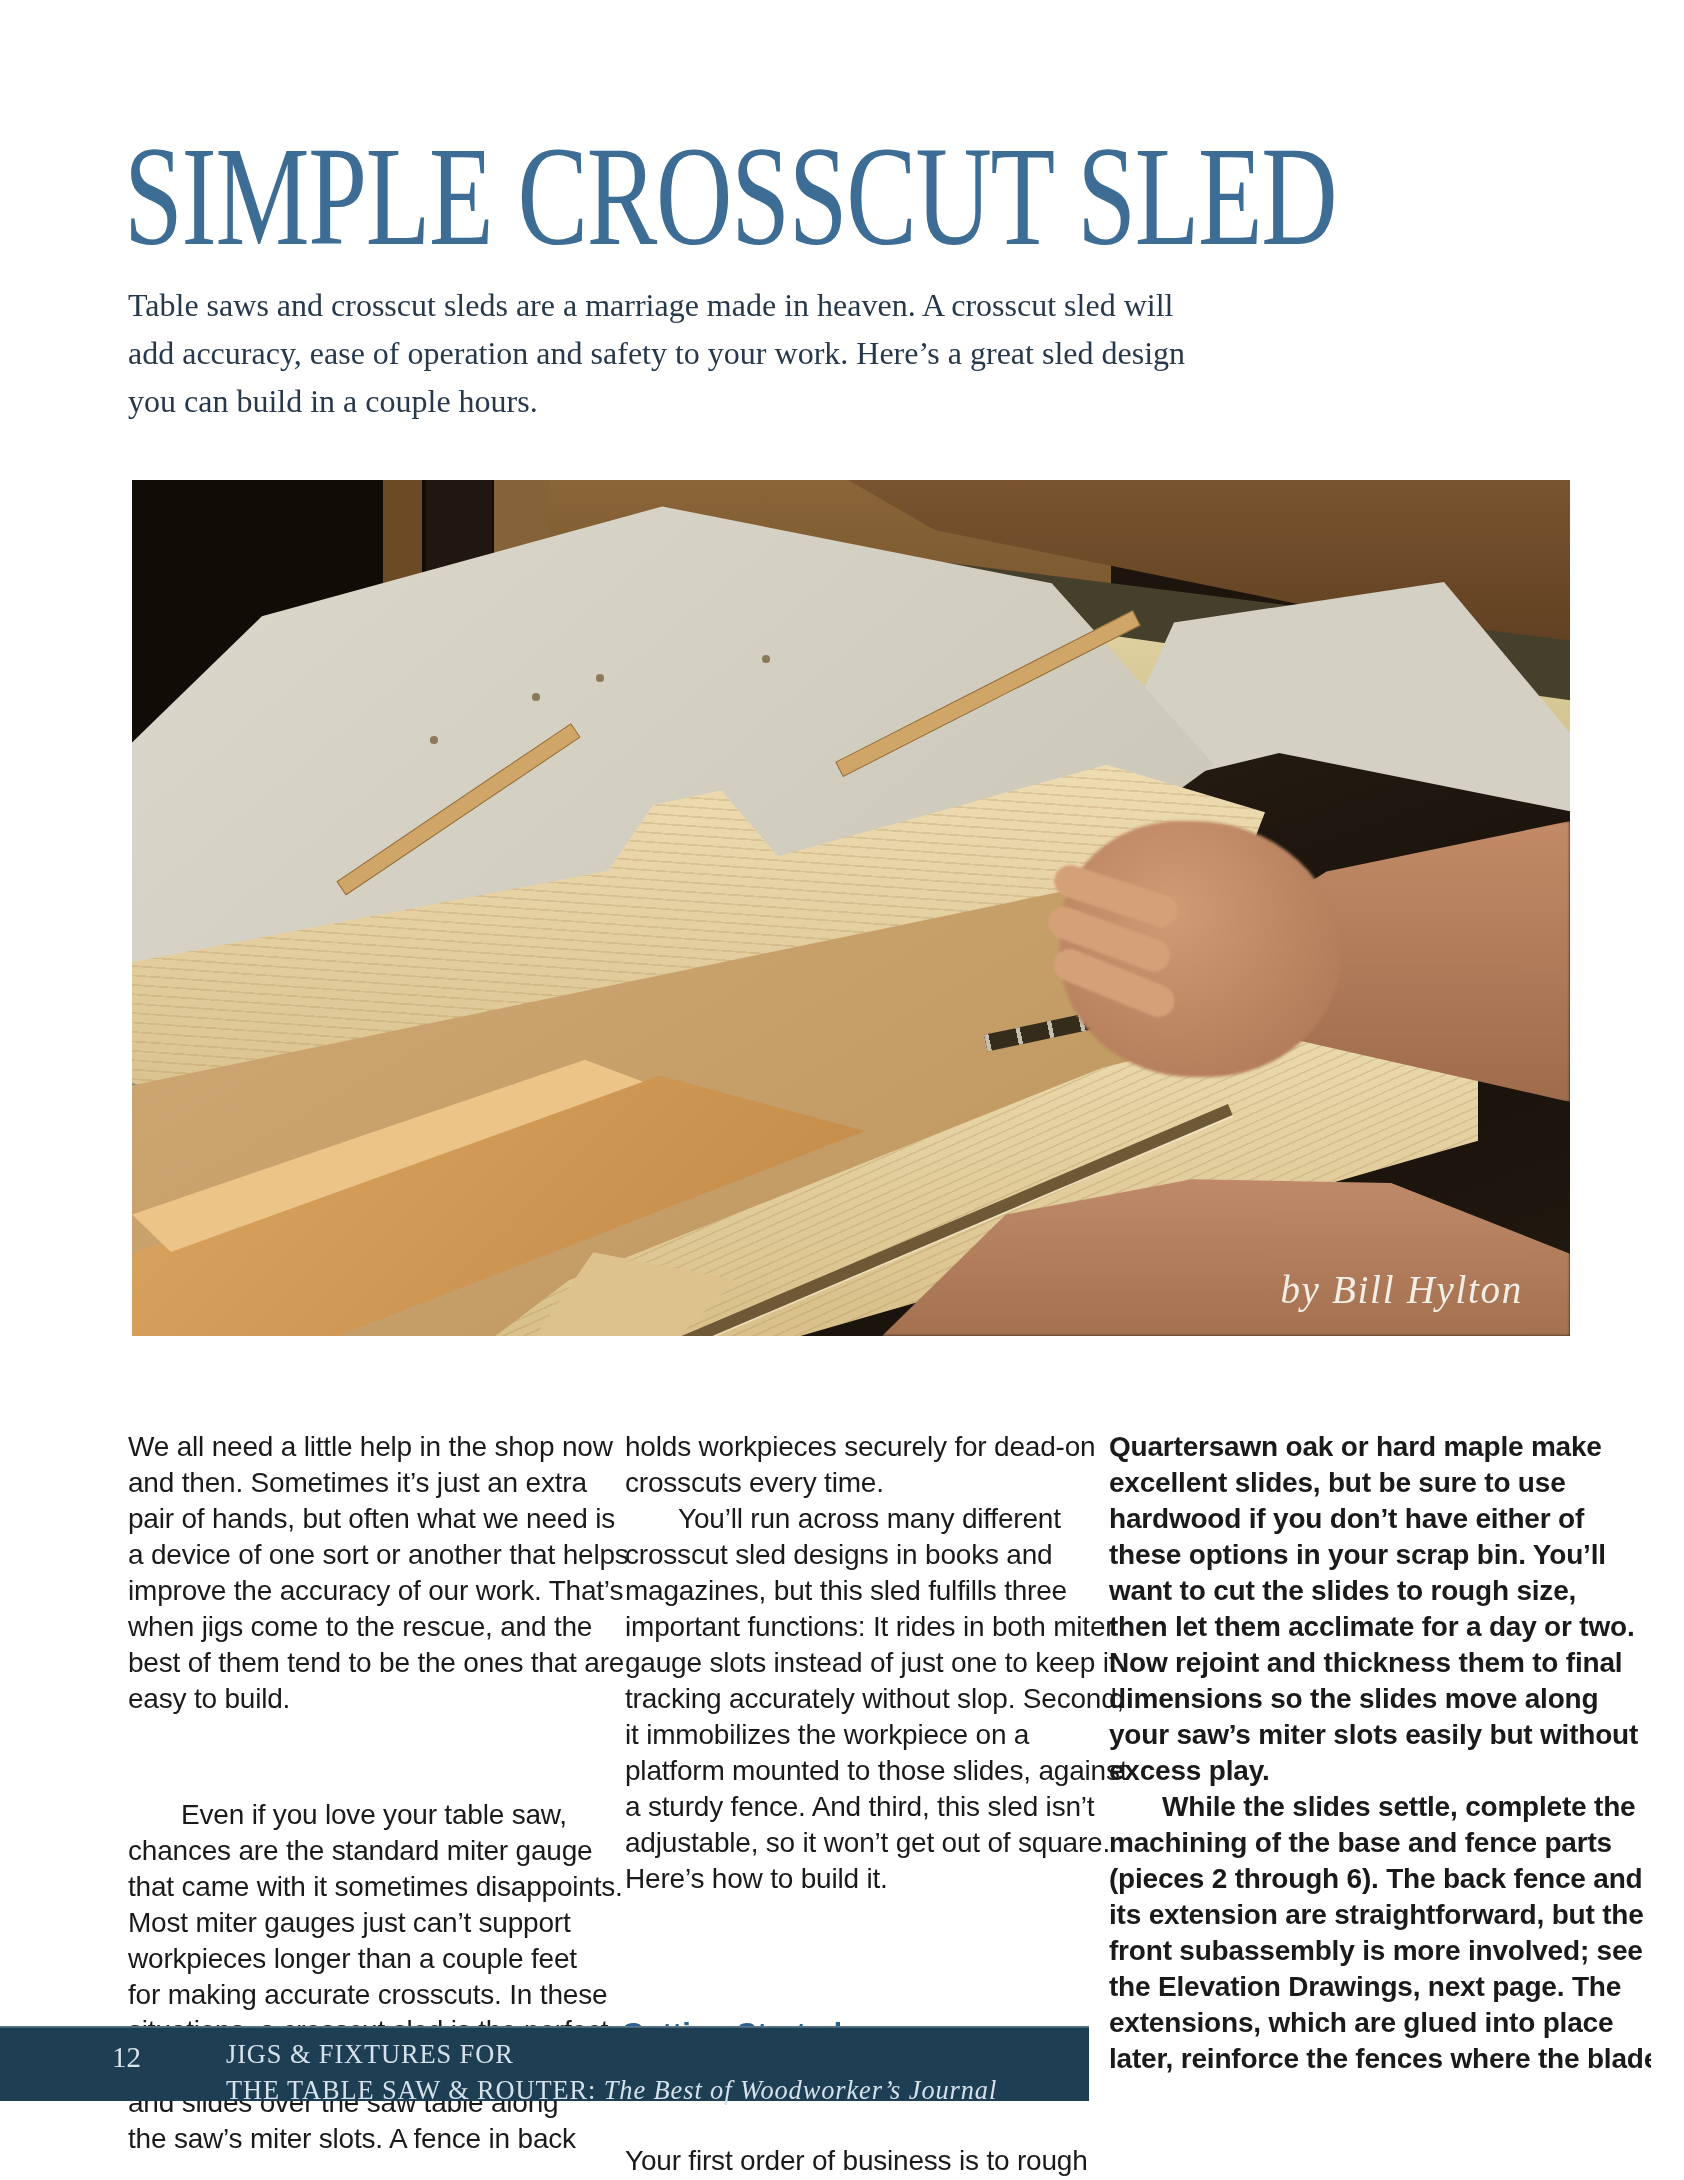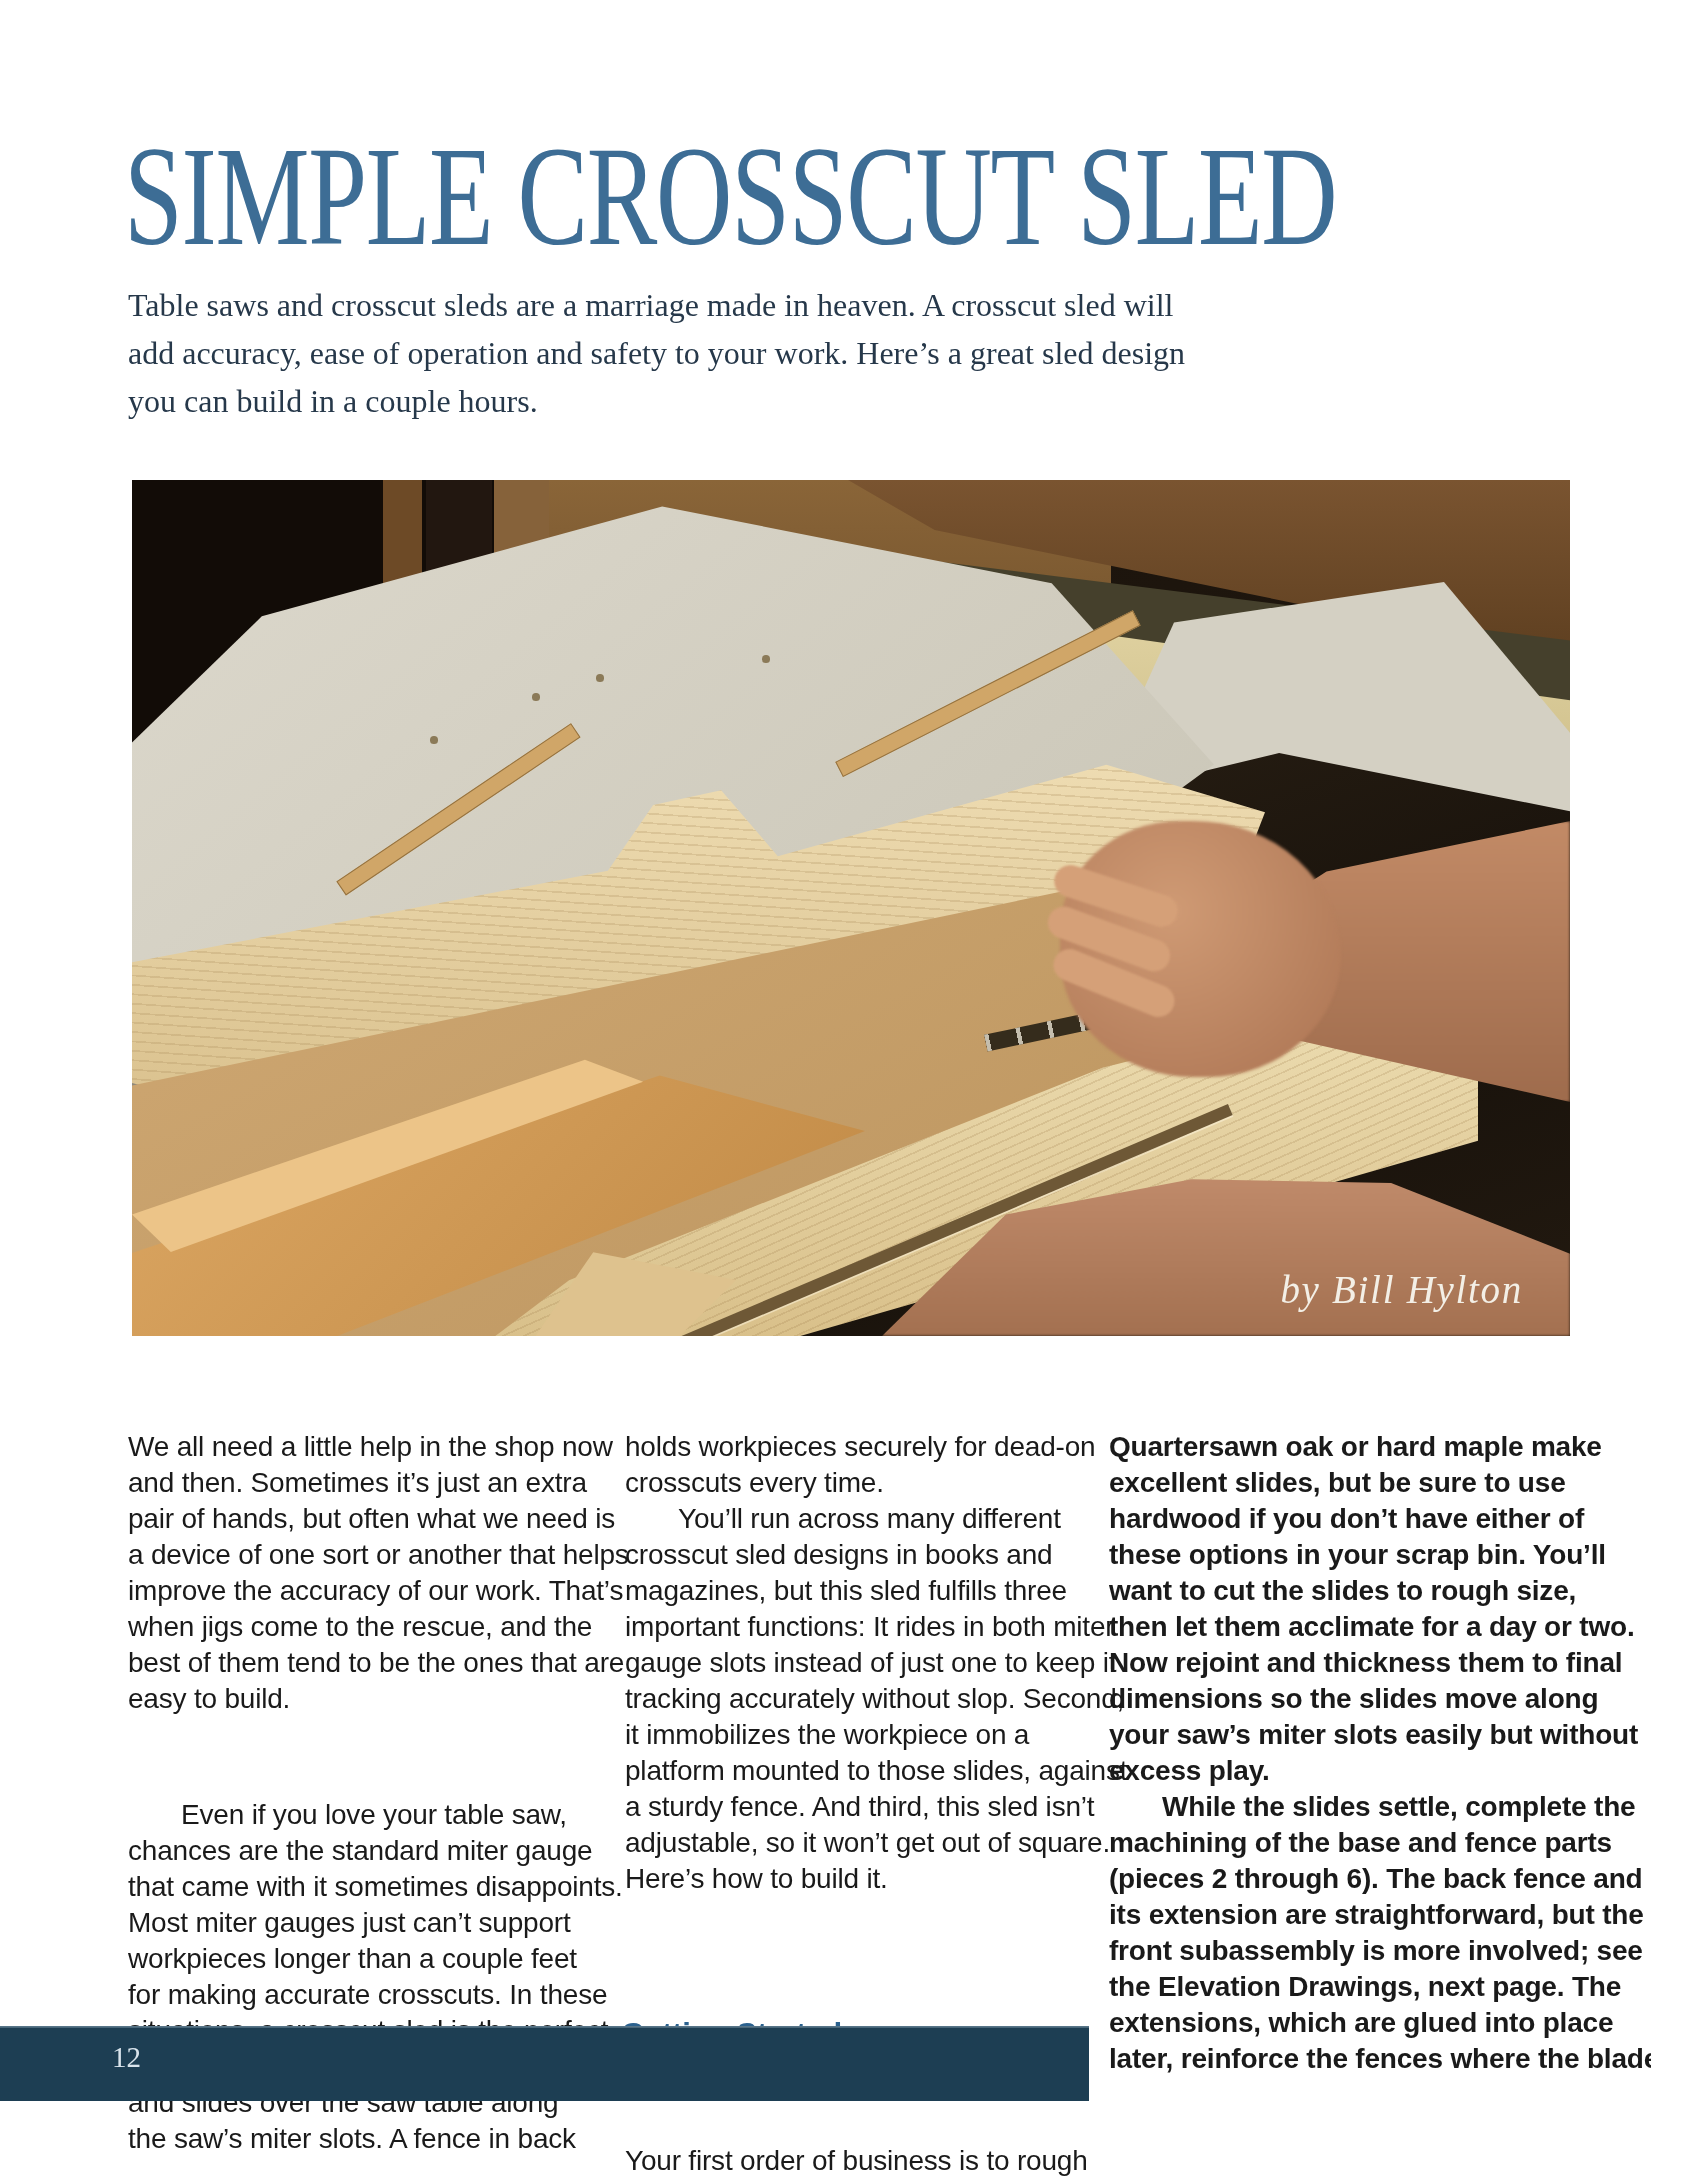--- a/index.html
+++ b/index.html
@@ -218,15 +218,19 @@
 (pieces 2 through 6). The back fence and
 its extension are straightforward, but the
 front subassembly is more involved; see
 the Elevation Drawings, next page. The
 extensions, which are glued into place
 later, reinforce the fences where the blade</p>
   </div>
 
   <div class="footer-bar"></div>
   <div class="page-num">12</div>
+  <div class="footer-text">
+    <div>JIGS &amp; FIXTURES FOR</div>
+    <div><span>THE TABLE SAW &amp; ROUTER:</span> <span class="ital">The Best of Woodworker’s Journal</span></div>
+  </div>
 
 </div>
 
 
 </body></html>

